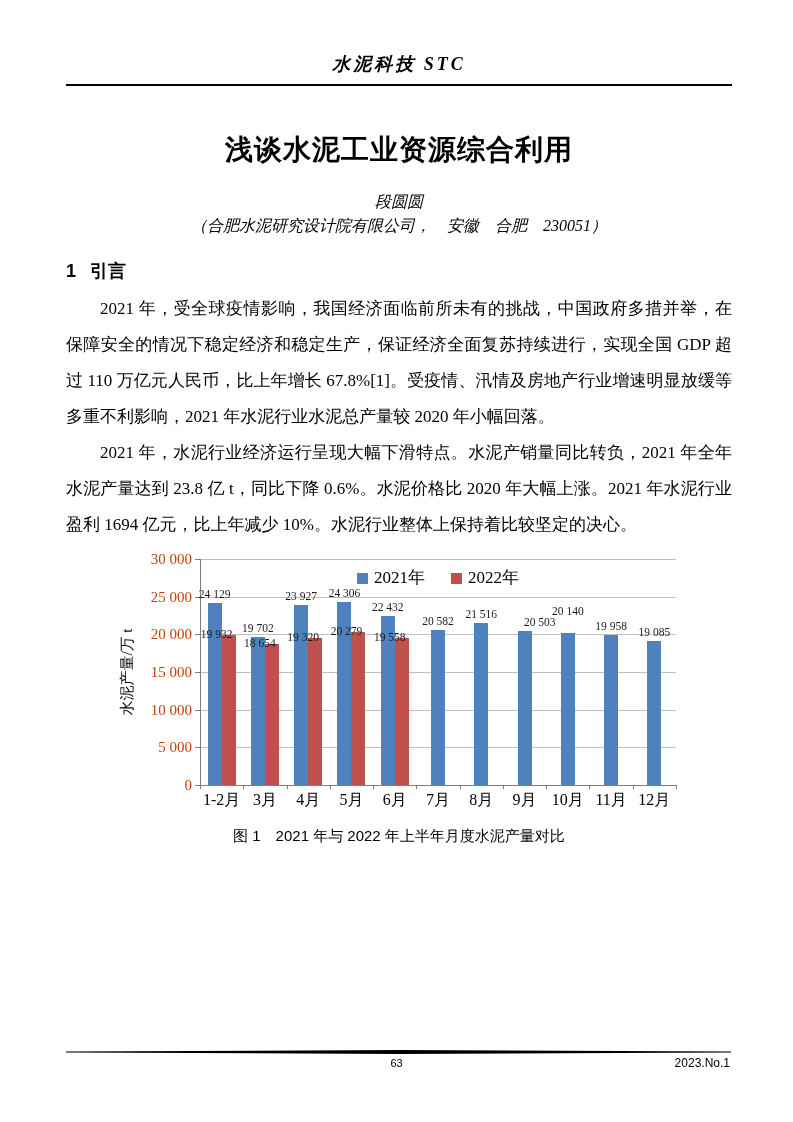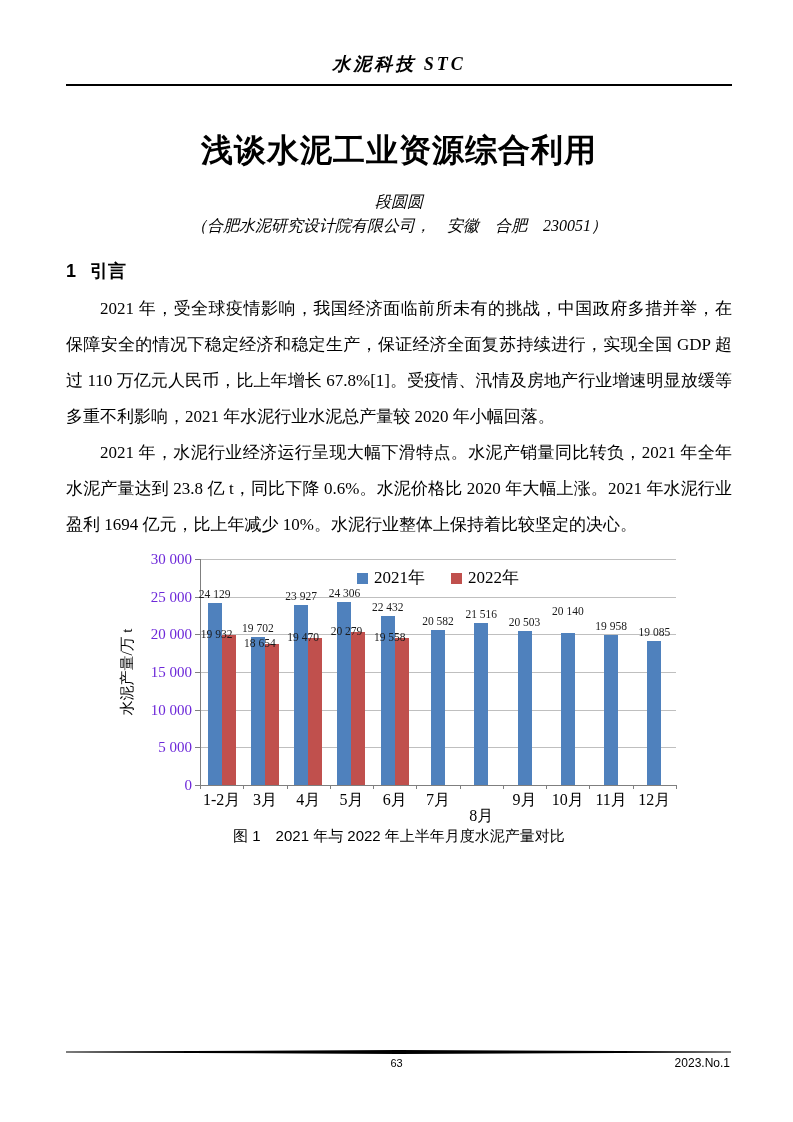--- a/index.html
+++ b/index.html
@@ -27,21 +27,21 @@
     margin-top:6px;
     height:2px;
     background:#000;
   }
   
   .article-title{
     margin:46px 0 0 0;
     text-align:center;
     font-family:"Liberation Sans","DejaVu Sans",sans-serif;
     font-weight:700;
-    font-size:32px;
+    font-size:28px;
     line-height:36px;
     letter-spacing:1px;
   }
   .author{
     margin-top:23px;
     text-align:center;
     font-style:italic;
     font-size:16px;
     line-height:22px;
   }
@@ -79,21 +79,21 @@
     margin-left:44px;
     font-family:"Liberation Serif","DejaVu Serif",serif;
   }
   .gridline{position:absolute;height:1px;background:#bfbfbf;}
   .axis-y{position:absolute;width:1px;background:#7f7f7f;}
   .axis-x{position:absolute;height:1px;background:#7f7f7f;}
   .ytick-mark{position:absolute;width:5px;height:1px;background:#7f7f7f;}
   .xtick-mark{position:absolute;width:1px;height:4px;background:#7f7f7f;}
   .ytick-label{
     position:absolute;width:60px;text-align:right;
-    font-size:15px;line-height:15px;color:#6d28d9;
+    font-size:15px;line-height:15px;color:#c2410c;
   }
   .xtick-label{
     position:absolute;width:56px;text-align:center;
     font-size:16px;line-height:18px;color:#000;
   }
   .bar{position:absolute;}
   .bar-label{
     position:absolute;width:62px;text-align:center;
     font-size:11.5px;line-height:13px;color:#1a1a1a;
     white-space:nowrap;
@@ -197,40 +197,40 @@
         <div class="bar-label" style="left:75.63636363636364px;top:78.84559999999999px;">19 932</div>
         <div class="xtick-label" style="left:83.63636363636364px;top:242px;">1-2月</div>
         <div class="bar" style="left:140.9090909090909px;top:87.57826666666668px;width:14px;height:148.42173333333332px;background:#4F81BD;"></div>
         <div class="bar-label" style="left:116.9090909090909px;top:72.57826666666668px;">19 702</div>
         <div class="bar" style="left:154.9090909090909px;top:95.47319999999999px;width:14px;height:140.5268px;background:#C0504D;"></div>
         <div class="bar-label" style="left:118.9090909090909px;top:88.47319999999999px;">18 654</div>
         <div class="xtick-label" style="left:126.9090909090909px;top:242px;">3月</div>
         <div class="bar" style="left:184.1818181818182px;top:55.74993333333333px;width:14px;height:180.25006666666667px;background:#4F81BD;"></div>
         <div class="bar-label" style="left:160.1818181818182px;top:40.74993333333333px;">23 927</div>
         <div class="bar" style="left:198.1818181818182px;top:89.326px;width:14px;height:146.674px;background:#C0504D;"></div>
-        <div class="bar-label" style="left:162.1818181818182px;top:82.326px;">19 470</div>
+        <div class="bar-label" style="left:162.1818181818182px;top:82.326px;">19 320</div>
         <div class="xtick-label" style="left:170.1818181818182px;top:242px;">4月</div>
         <div class="bar" style="left:227.45454545454547px;top:52.894800000000004px;width:14px;height:183.1052px;background:#4F81BD;"></div>
         <div class="bar-label" style="left:203.45454545454547px;top:37.894800000000004px;">24 306</div>
         <div class="bar" style="left:241.45454545454547px;top:83.23153333333332px;width:14px;height:152.76846666666668px;background:#C0504D;"></div>
         <div class="bar-label" style="left:205.45454545454547px;top:76.23153333333332px;">20 279</div>
         <div class="xtick-label" style="left:213.45454545454547px;top:242px;">5月</div>
         <div class="bar" style="left:270.72727272727275px;top:67.01226666666665px;width:14px;height:168.98773333333335px;background:#4F81BD;"></div>
         <div class="bar-label" style="left:246.72727272727275px;top:52.01226666666665px;">22 432</div>
         <div class="bar" style="left:284.72727272727275px;top:88.66306666666665px;width:14px;height:147.33693333333335px;background:#C0504D;"></div>
         <div class="bar-label" style="left:248.72727272727275px;top:81.66306666666665px;">19 558</div>
         <div class="xtick-label" style="left:256.72727272727275px;top:242px;">6月</div>
         <div class="bar" style="left:321px;top:80.94893333333331px;width:14px;height:155.05106666666669px;background:#4F81BD;"></div>
         <div class="bar-label" style="left:297px;top:65.94893333333331px;">20 582</div>
         <div class="xtick-label" style="left:300px;top:242px;">7月</div>
         <div class="bar" style="left:364.27272727272725px;top:73.9128px;width:14px;height:162.0872px;background:#4F81BD;"></div>
         <div class="bar-label" style="left:340.27272727272725px;top:58.912800000000004px;">21 516</div>
-        <div class="xtick-label" style="left:343.27272727272725px;top:258px;">8月</div>
+        <div class="xtick-label" style="left:343.27272727272725px;top:242px;">8月</div>
         <div class="bar" style="left:407.54545454545456px;top:81.54406666666665px;width:14px;height:154.45593333333335px;background:#4F81BD;"></div>
-        <div class="bar-label" style="left:383.54545454545456px;top:66.54406666666665px;">20 503</div>
+        <div class="bar-label" style="left:383.54545454545456px;top:66.54406666666665px;text-align:right;">20 503</div>
         <div class="xtick-label" style="left:386.54545454545456px;top:242px;">9月</div>
         <div class="bar" style="left:450.8181818181818px;top:84.27866666666665px;width:14px;height:151.72133333333335px;background:#4F81BD;"></div>
         <div class="bar-label" style="left:426.8181818181818px;top:56px;">20 140</div>
         <div class="xtick-label" style="left:429.8181818181818px;top:242px;">10月</div>
         <div class="bar" style="left:494.0909090909091px;top:85.64973333333333px;width:14px;height:150.35026666666667px;background:#4F81BD;"></div>
         <div class="bar-label" style="left:470.0909090909091px;top:70.64973333333333px;">19 958</div>
         <div class="xtick-label" style="left:473.0909090909091px;top:242px;">11月</div>
         <div class="bar" style="left:537.3636363636364px;top:92.22633333333334px;width:14px;height:143.77366666666666px;background:#4F81BD;"></div>
         <div class="bar-label" style="left:513.3636363636364px;top:77.22633333333334px;">19 085</div>
         <div class="xtick-label" style="left:516.3636363636364px;top:242px;">12月</div>

